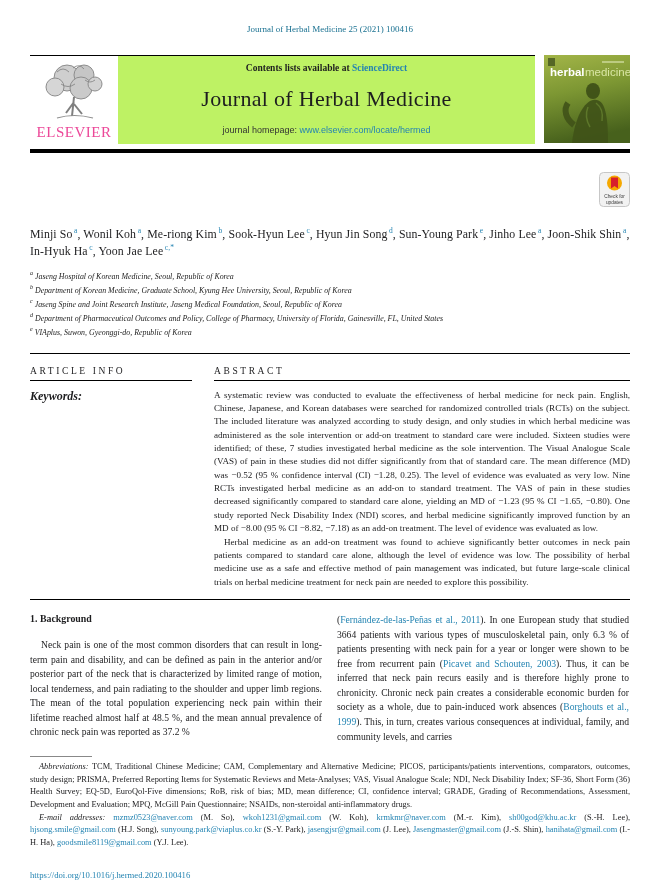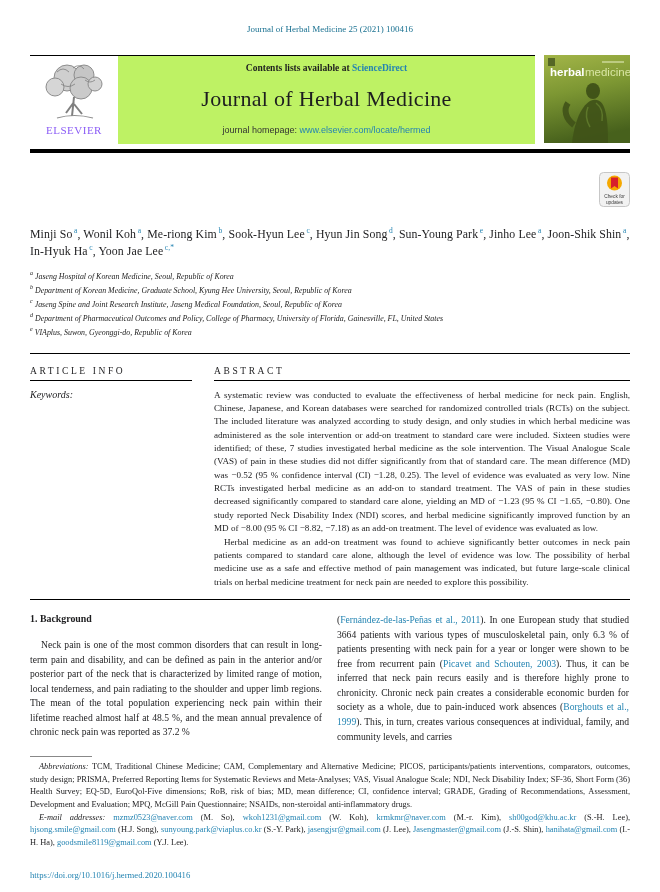--- a/index.html
+++ b/index.html
@@ -9,21 +9,21 @@
 
   a, .link{color:#2484b2;text-decoration:none;cursor:pointer;}
 
   
   .citation{padding-top:24px;text-align:center;font-size:9px;color:#1a7191;}
 
   
   .header-wrap{margin-top:21px;display:flex;align-items:stretch;}
   .rule-span{display:flex;flex:1;border-top:1.6px solid #000;}
   .logo-col{width:88px;padding-top:4px;display:flex;flex-direction:column;align-items:center;background:#fff;}
-  .elsevier-word{font-family:"Liberation Serif",serif;color:#8b5cf6;font-size:11px;letter-spacing:0.5px;margin-top:-2px;}
+  .elsevier-word{font-family:"Liberation Serif",serif;color:#ec4899;font-size:15px;letter-spacing:0.5px;margin-top:-2px;}
   .gray-box{flex:1;background:#bef264;height:88px;display:flex;flex-direction:column;align-items:center;justify-content:space-between;padding:7px 0 9px 0;box-sizing:border-box;}
   .contents-line{font-size:9.5px;font-weight:bold;}
   .contents-line .link{font-weight:bold;}
   .journal-big-title{font-size:22px;letter-spacing:0.3px;}
   .homepage-line{font-family:"Liberation Sans",sans-serif;font-size:9px;color:#333;}
   .cover-col{width:86px;margin-left:9px;}
   .thick-rule{border-top:4px solid #000;margin-top:2px;}
 
   
   .title-row{display:flex;margin-top:17px;}
@@ -39,21 +39,21 @@
 
   .full-rule{border-top:1.4px solid #000;margin-top:14px;}
   .thin-full-rule{border-top:1px solid #000;margin-top:10px;}
 
   
   .ia-cols{display:flex;margin-top:0;}
   .info-col{width:162px;flex:none;}
   .abs-col{flex:1;margin-left:22px;}
   .col-head{font-size:9.5px;letter-spacing:2.6px;margin:12px 0 0 0;font-weight:normal;}
   .col-rule{border-top:1px solid #000;margin-top:4px;margin-bottom:8px;}
-  .kw-label{font-style:italic;font-size:10px;margin-bottom:17px;}
+  .kw-label{font-style:italic;font-size:12px;margin-bottom:17px;font-weight:bold;}
   .kw-item{font-size:8.4px;line-height:1.5;}
   .abs-col p{font-size:9.1px;line-height:1.47;text-align:justify;margin:0;}
   .abs-col p.indent{text-indent:10px;}
 
   
   .body-cols{display:flex;gap:15px;margin-top:13px;}
   .bcol{width:calc(50% - 8px);}
   h3.sec-head{font-size:9.9px;margin:0 0 14px 0;font-weight:bold;}
   .bcol p{font-size:9.6px;line-height:1.52;text-align:justify;margin:0;}
   .bcol p.indent{text-indent:11px;}

